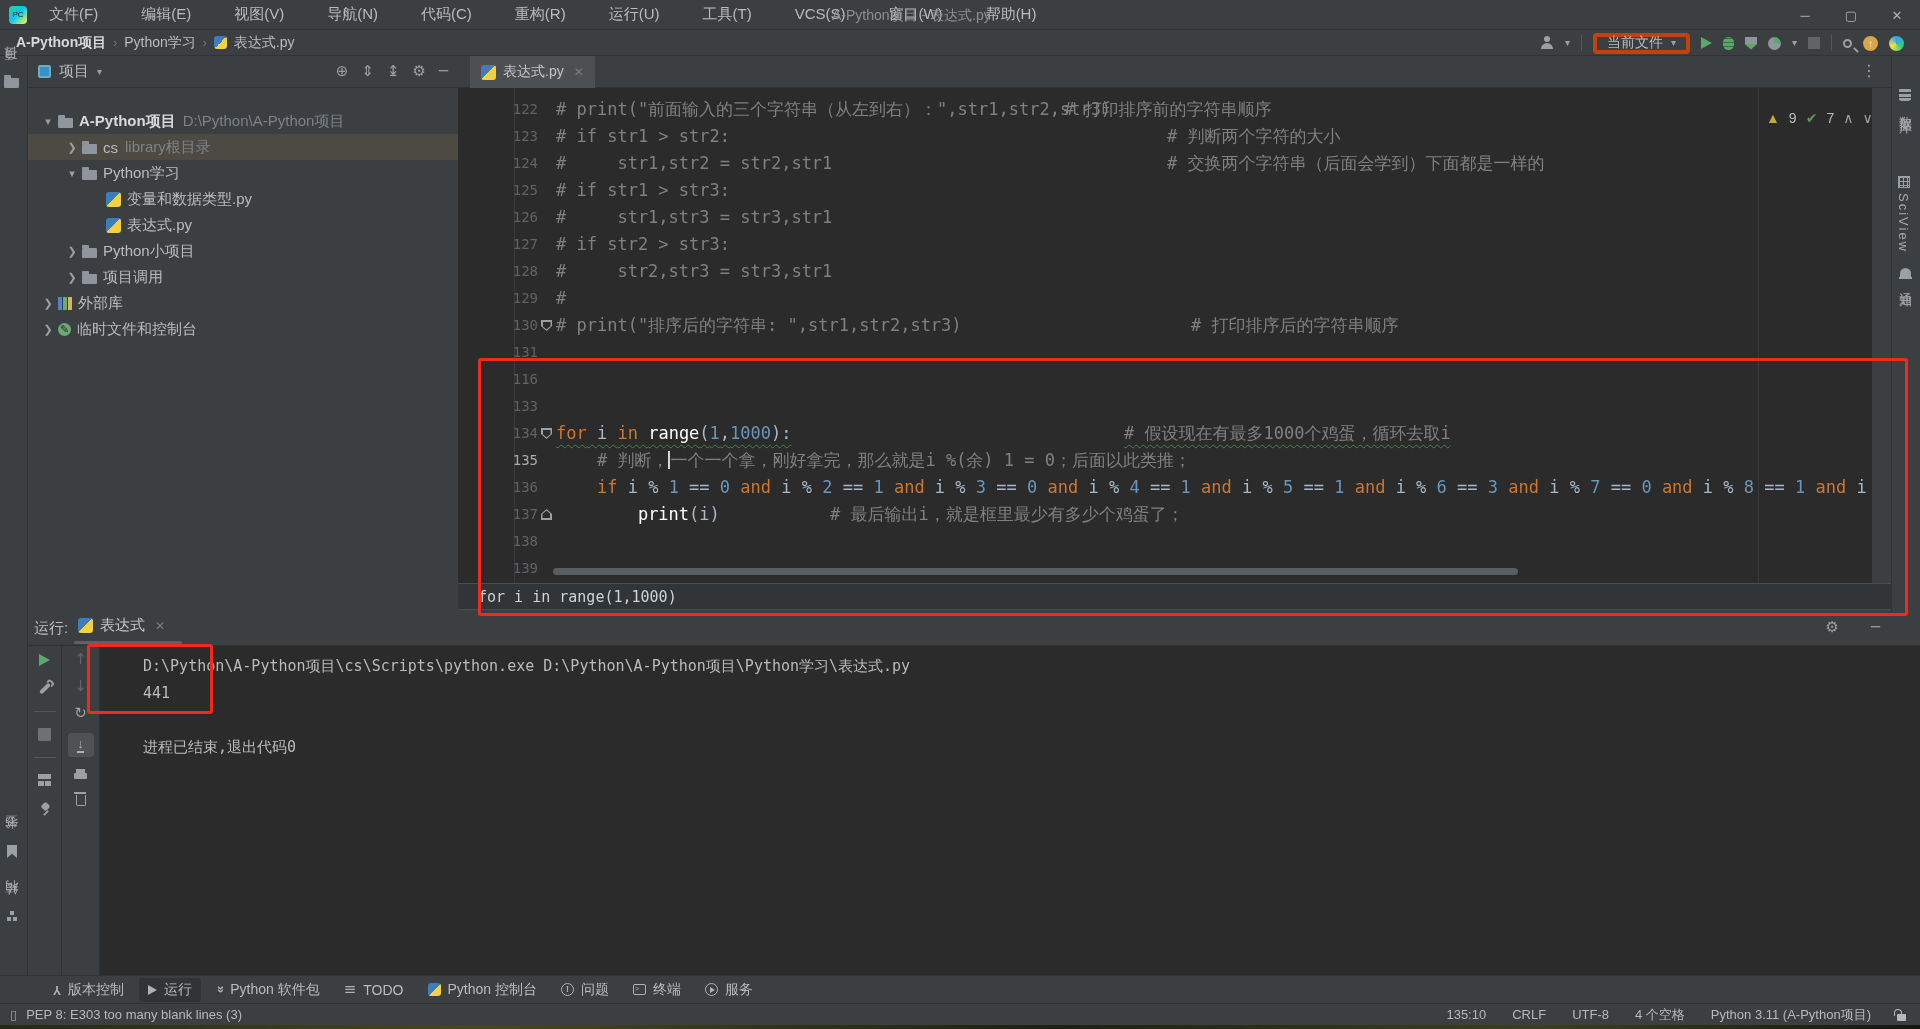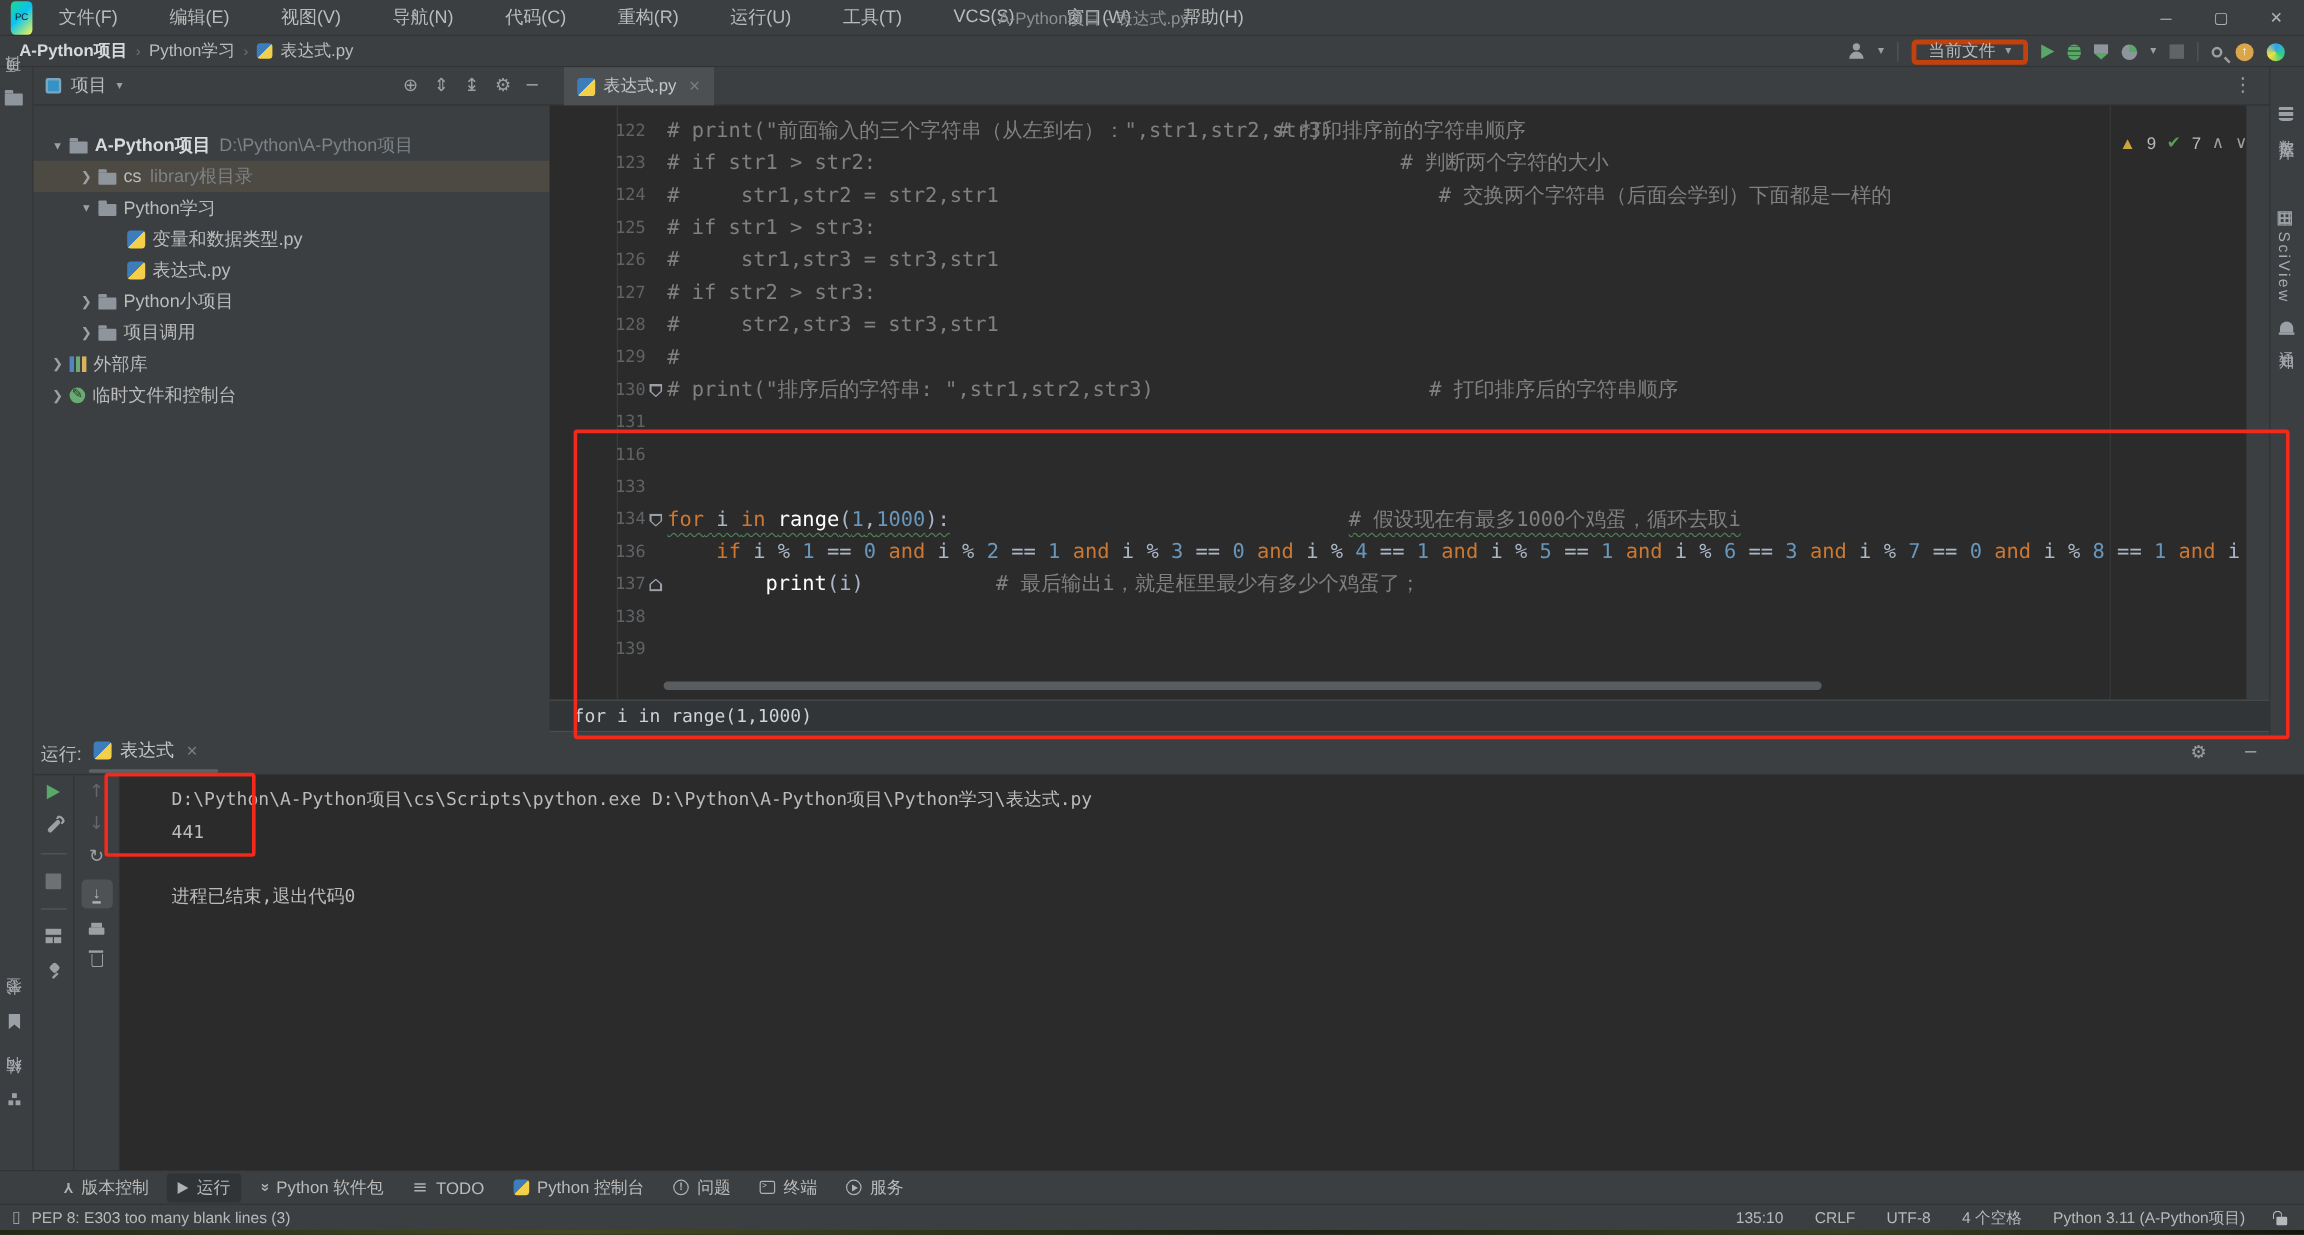--- a/index.html
+++ b/index.html
@@ -4,21 +4,21 @@
 <style>
   html,body{margin:0;padding:0;background:#1e1f22;}
   *{box-sizing:border-box;}
   .app{position:relative;width:1920px;height:1029px;overflow:hidden;
        font-family:"Liberation Sans","DejaVu Sans",sans-serif;color:#bbbbbb;background:#3c3f41;}
   .mono{font-family:"DejaVu Sans Mono","Liberation Mono",monospace;}
 
   
   .titlebar{position:absolute;left:0;top:0;width:1920px;height:30px;background:#3c3f41;
             border-bottom:1px solid #323232;display:flex;align-items:center;}
-  .applogo{width:18px;height:28px;margin-left:9px;border-radius:4px;
+  .applogo{width:18px;height:18px;margin-left:9px;border-radius:4px;
            background:linear-gradient(135deg,#21d789,#07c3f2 45%,#fcf84a);
            color:#111;font-size:8px;font-weight:normal;display:flex;align-items:center;justify-content:center;}
   .menus{display:flex;gap:35px;margin-left:18px;font-size:15px;color:#bbbbbb;}
   .menus span{cursor:default;padding:2px 4px;}
   .wintitle{position:absolute;left:832px;top:0;height:30px;line-height:30px;font-size:14px;color:#8c9093;}
   .winbtns{position:absolute;right:0;top:0;height:30px;display:flex;}
   .winbtn{width:46px;height:30px;display:flex;align-items:center;justify-content:center;color:#afb1b3;font-size:13px;}
 
   
   .navbar{position:absolute;left:0;top:30px;width:1920px;height:26px;background:#3c3f41;
@@ -336,21 +336,21 @@
           <span class="code"><span class="tk-c"># print("前面输入的三个字符串（从左到右）：",str1,str2,str3)</span><span class="tailc tk-c" style="left: 508px;"># 打印排序前的字符串顺序</span></span>
         </div>
         <div class="cl">
           <span class="num">123</span>
           <span class="fold"></span>
           <span class="code"><span class="tk-c"># if str1 &gt; str2:</span><span class="tailc tk-c" style="left: 611px;"># 判断两个字符的大小</span></span>
         </div>
         <div class="cl">
           <span class="num">124</span>
           <span class="fold"></span>
-          <span class="code"><span class="tk-c">#     str1,str2 = str2,str1</span><span class="tailc tk-c" style="left: 643px;"># 交换两个字符串（后面会学到）下面都是一样的</span></span>
+          <span class="code"><span class="tk-c">#     str1,str2 = str2,str1</span><span class="tailc tk-c" style="left: 611px;"># 交换两个字符串（后面会学到）下面都是一样的</span></span>
         </div>
         <div class="cl">
           <span class="num">125</span>
           <span class="fold"></span>
           <span class="code"><span class="tk-c"># if str1 &gt; str3:</span></span>
         </div>
         <div class="cl">
           <span class="num">126</span>
           <span class="fold"></span>
           <span class="code"><span class="tk-c">#     str1,str3 = str3,str1</span></span>
@@ -395,20 +395,25 @@
           <span class="code"></span>
         </div>
         <div class="cl">
           <span class="num">134</span>
           <span class="fold">
             <span class="pent">
               <i></i>
             </span>
           </span>
           <span class="code"><span class="tk-k wv">for</span><span class="tk-t wv"> i </span><span class="tk-k wv">in</span><span class="tk-t wv"> </span><span class="tk-b wv">range</span><span class="tk-t wv">(</span><span class="tk-n wv">1</span><span class="tk-t wv">,</span><span class="tk-n wv">1000</span><span class="tk-t wv">):</span><span class="tailc tk-c wv" style="left: 568px;"># 假设现在有最多1000个鸡蛋，循环去取i</span></span>
+        </div>
+        <div class="cl cur">
+          <span class="num">135</span>
+          <span class="fold"></span>
+          <span class="code"><span class="tk-c">    # 判断，</span><span class="caret"></span><span class="tk-c">一个一个拿，刚好拿完，那么就是i %(余) 1 = 0；后面以此类推；</span></span>
         </div>
         <div class="cl">
           <span class="num">136</span>
           <span class="fold"></span>
           <span class="code"><span class="tk-t">    </span><span class="tk-k">if</span><span class="tk-t"> i % </span><span class="tk-n">1</span><span class="tk-t"> == </span><span class="tk-n">0</span><span class="tk-k"> and </span><span class="tk-t">i % </span><span class="tk-n">2</span><span class="tk-t"> == </span><span class="tk-n">1</span><span class="tk-k"> and </span><span class="tk-t">i % </span><span class="tk-n">3</span><span class="tk-t"> == </span><span class="tk-n">0</span><span class="tk-k"> and </span><span class="tk-t">i % </span><span class="tk-n">4</span><span class="tk-t"> == </span><span class="tk-n">1</span><span class="tk-k"> and </span><span class="tk-t">i % </span><span class="tk-n">5</span><span class="tk-t"> == </span><span class="tk-n">1</span><span class="tk-k"> and </span><span class="tk-t">i % </span><span class="tk-n">6</span><span class="tk-t"> == </span><span class="tk-n">3</span><span class="tk-k"> and </span><span class="tk-t">i % </span><span class="tk-n">7</span><span class="tk-t"> == </span><span class="tk-n">0</span><span class="tk-k"> and </span><span class="tk-t">i % </span><span class="tk-n">8</span><span class="tk-t"> == </span><span class="tk-n">1</span><span class="tk-k"> and </span><span class="tk-t">i % </span><span class="tk-n">9</span><span class="tk-t"> == </span></span>
         </div>
         <div class="cl">
           <span class="num">137</span>
           <span class="fold">
             <span class="pent up">

